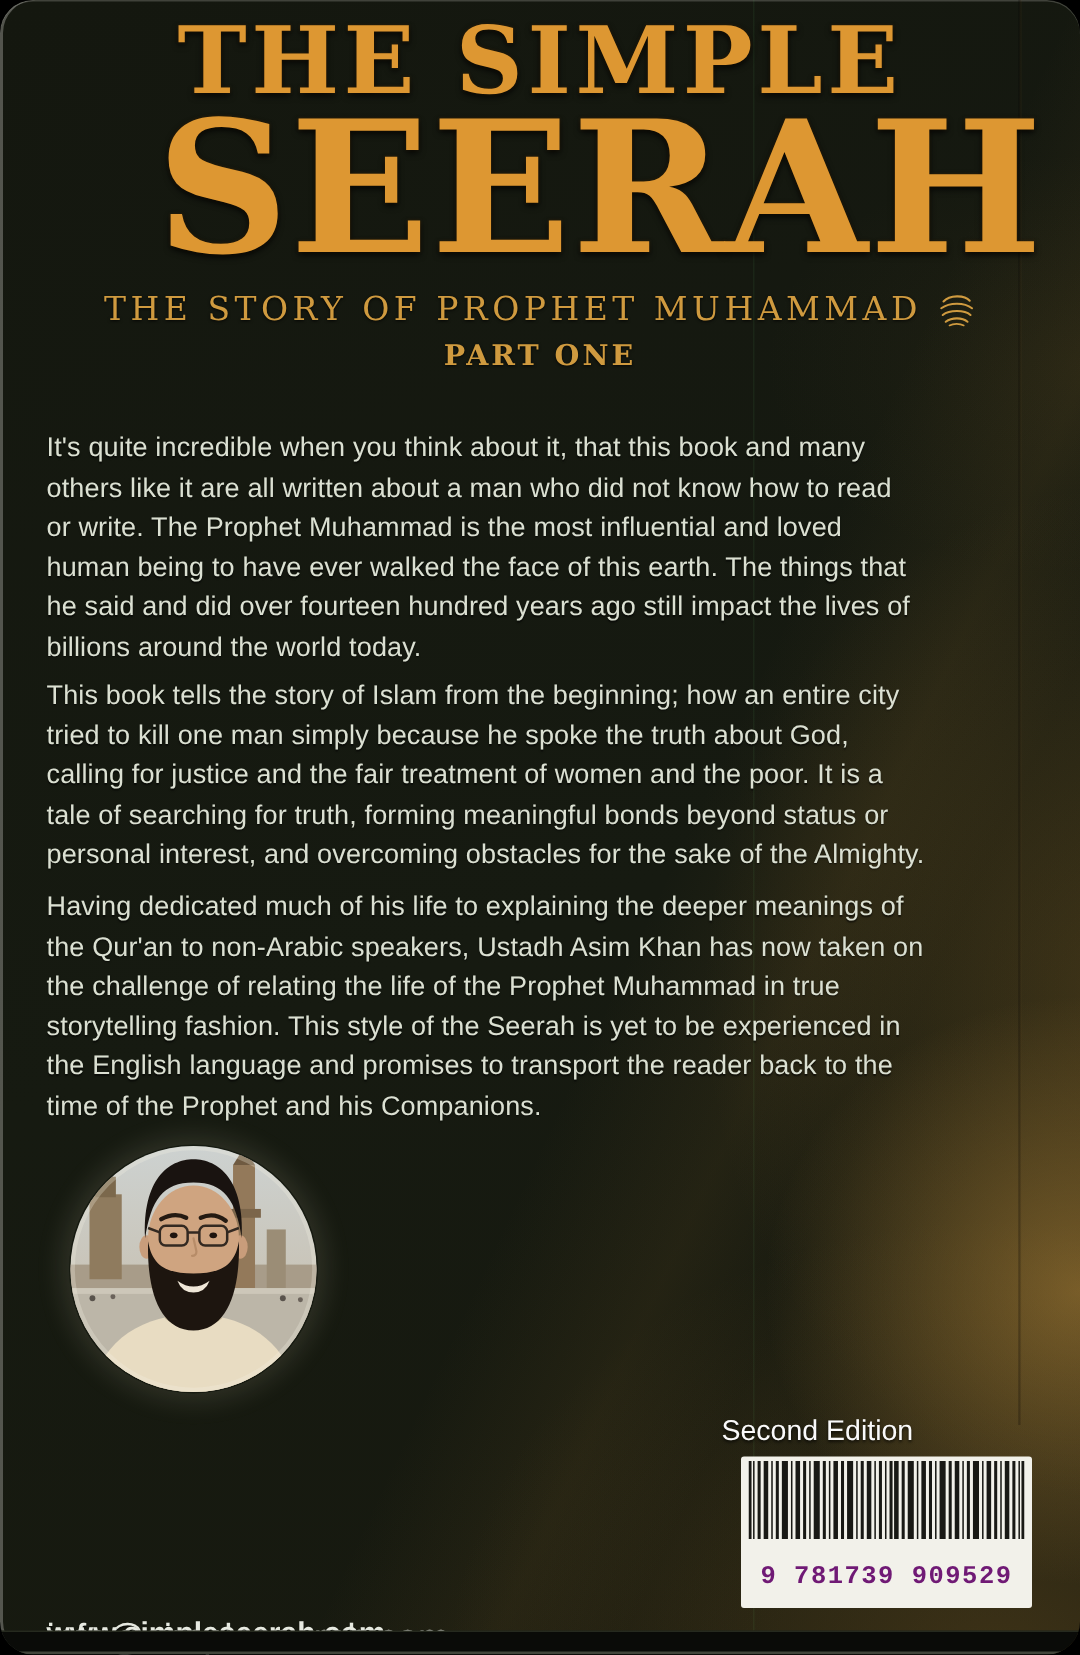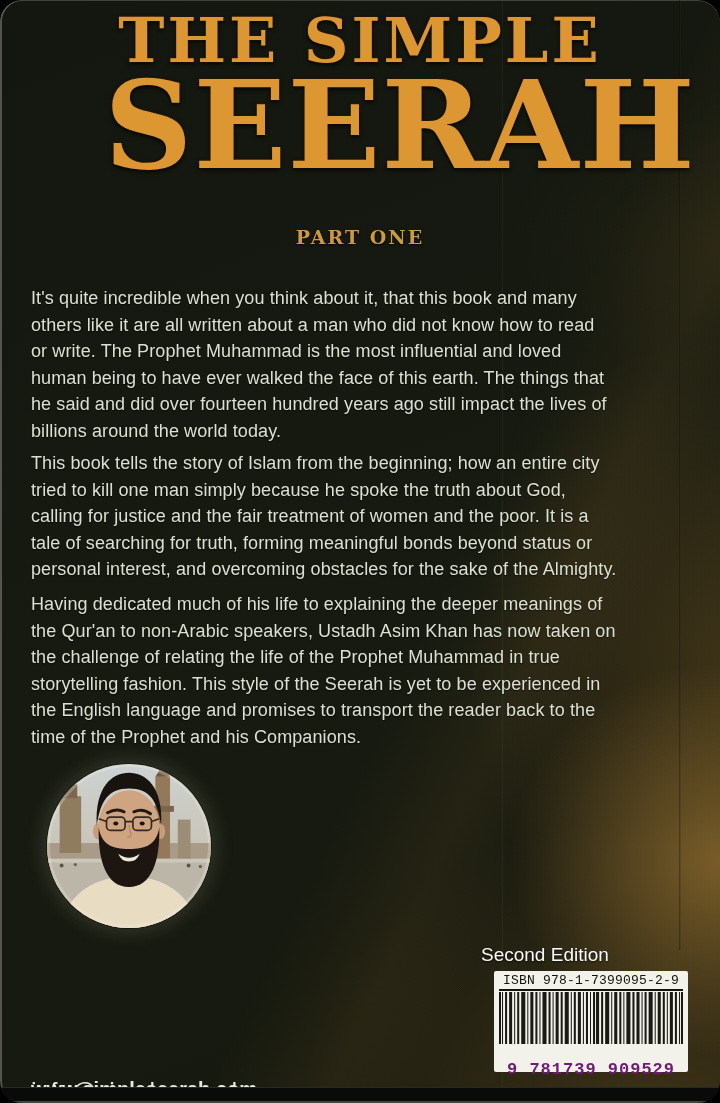--- a/index.html
+++ b/index.html
@@ -60,20 +60,32 @@
 <body>
 
 <div class="cover">
   <div class="glow"></div>
   <div class="scanline"></div>
   <div class="crease"></div>
 
   <h1 class="t1">THE SIMPLE</h1>
   <h1 class="t2">SEERAH</h1>
 
+  <div class="sub">
+    <span>THE STORY OF PROPHET MUHAMMAD</span>
+    <svg class="pbuh" viewBox="0 0 27 26">
+      <g fill="none" stroke="#cf9a3f" stroke-width="1.4" stroke-linecap="round">
+        <path d="M5 8 C9 3.5, 19 3.5, 22.5 7.5"></path>
+        <path d="M3.5 12.5 C9 8.5, 19 8.5, 24 12.5"></path>
+        <path d="M4.5 17 C9 13.5, 19 13.5, 23 17"></path>
+        <path d="M6.5 21.5 C10.5 18.5, 17.5 18.5, 21 21.5"></path>
+        <path d="M9 24 C11.5 22.5, 16 22.5, 18.5 24" stroke-width="1.1"></path>
+      </g>
+    </svg>
+  </div>
   <div class="part">PART ONE</div>
 
   <p class="para p1">It's quite incredible when you think about it, that this book and many
 others like it are all written about a man who did not know how to read
 or write. The Prophet Muhammad is the most influential and loved
 human being to have ever walked the face of this earth. The things that
 he said and did over fourteen hundred years ago still impact the lives of
 billions around the world today.</p>
   <p class="para p2">This book tells the story of Islam from the beginning; how an entire city
 tried to kill one man simply because he spoke the truth about God,
@@ -136,21 +148,20 @@
         <path d="M54,66 C53,100 62,127 85,127 C108,127 117,100 116,66 C113,84 102,88 85,88 C68,88 57,84 54,66 Z" fill="#1d150f"></path>
         <path d="M74,93 q11,8 22,0 q-3,8 -11,8 q-8,0 -11,-8 Z" fill="#efe7d8"></path>
         <circle cx="85" cy="85" r="82.5" fill="none" stroke="rgba(245,240,225,.28)" stroke-width="3"></circle>
       </g>
     </svg>
   </div>
 
   <div class="edition">Second Edition</div>
 
   <div class="barcode">
-    <div class="isbn">ISBN 978-1-7399095-2-9</div>
     <svg class="bars" viewBox="0 0 182 52" preserveAspectRatio="none">
       <g fill="#191915">
         <rect x="0" width="2" height="52"></rect>
           <rect x="3" width="1" height="52"></rect>
           <rect x="6" width="2" height="52"></rect>
         <rect x="10" width="3" height="52"></rect>
           <rect x="15" width="1" height="52"></rect>
           <rect x="18" width="2" height="52"></rect>
         <rect x="22" width="4" height="52"></rect>
           <rect x="28" width="1" height="52"></rect>

